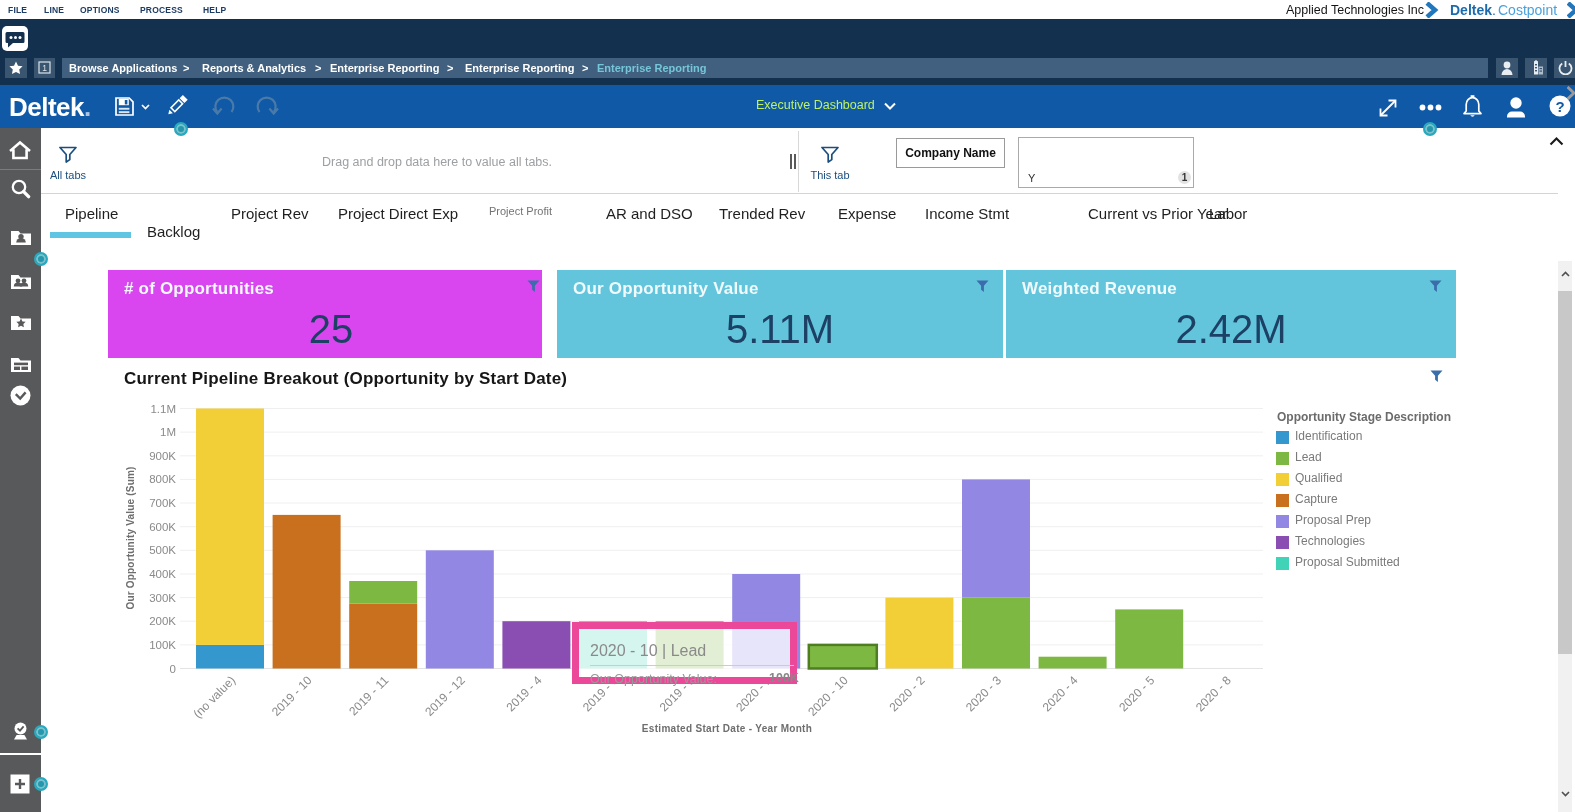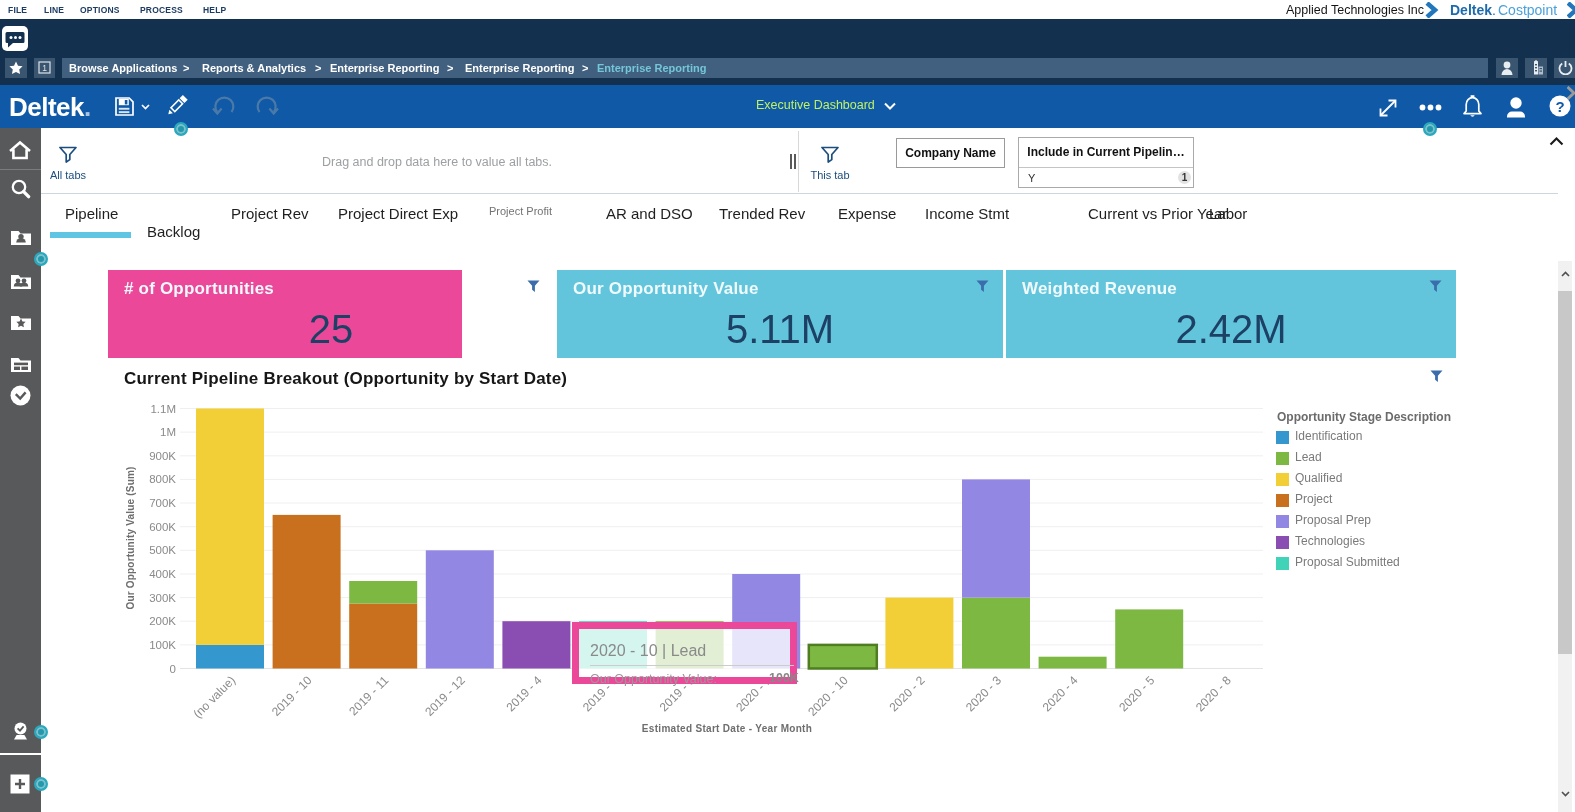--- a/index.html
+++ b/index.html
@@ -191,21 +191,20 @@
   <div class="abs" style="left:281px;top:27px;white-space:nowrap;font-size:12.5px;color:#9da0a3">Drag and drop data here to value all tabs.</div>
   <div class="abs" style="left:757px;top:3px;width:1px;height:61px;background:#d8d8d8"></div>
   <div class="abs" style="left:749px;top:26px;width:2px;height:15px;background:#5a5a5a"></div>
   <div class="abs" style="left:753px;top:26px;width:2px;height:15px;background:#5a5a5a"></div>
   <svg style="position:absolute;left:779px;top:18px" width="20" height="17" viewBox="0 0 20 17">
         <path d="M2,1.5 h16 l-6.2,7 v5 l-3.6,2.6 v-7.6 z" stroke="#1b4e7e" stroke-width="1.7" fill="none" stroke-linejoin="round"></path>
       </svg>
   <div class="abs" style="left:762px;top:41px;width:54px;text-align:center;font-size:11px;color:#1b4e7e">This tab</div>
   <div class="abs" style="left:855px;top:10px;width:109px;height:30px;border:1px solid #9a9a9a;background:#fff;text-align:center;line-height:28px;font-size:12px;font-weight:bold;color:#111">Company Name</div>
   <div class="abs" style="left:977px;top:9px;width:176px;height:51px;border:1px solid #aaa;background:#fff">
-    <div class="abs" style="left:0;top:0;width:174px;height:30px;border-bottom:1px solid #c4c4c4;text-align:center;line-height:29px;font-size:12px;font-weight:bold;color:#111">Include in Current Pipelin…</div>
     <div class="abs" style="left:9px;top:34px;font-size:11px;color:#333">Y</div>
     <div class="abs" style="left:159px;top:33px;width:13px;height:13px;border-radius:50%;background:#e2e2e2;text-align:center;line-height:13px;font-size:10px;font-weight:bold;color:#333">1</div>
   </div>
   <svg class="abs" style="left:1508px;top:9px" width="15" height="9" viewBox="0 0 15 9">
         <path d="M1.5,7.5 L7.5,1.5 L13.5,7.5" stroke="#1a1a1a" stroke-width="2.1" fill="none"></path>
       </svg>
 </div>
 
 <div class="abs" style="left:65px;top:205px;font-size:15px;color:#1f1f1f">Pipeline</div>
     <div class="abs" style="left:147px;top:223px;font-size:15px;color:#1f1f1f">Backlog</div>
@@ -213,21 +212,21 @@
     <div class="abs" style="left:338px;top:205px;font-size:15px;color:#1f1f1f">Project Direct Exp</div>
     <div class="abs" style="left:489px;top:205px;font-size:11px;color:#737373">Project Profit</div>
     <div class="abs" style="left:606px;top:205px;font-size:15px;color:#1f1f1f">AR and DSO</div>
     <div class="abs" style="left:719px;top:205px;font-size:15px;color:#1f1f1f">Trended Rev</div>
     <div class="abs" style="left:838px;top:205px;font-size:15px;color:#1f1f1f">Expense</div>
     <div class="abs" style="left:925px;top:205px;font-size:15px;color:#1f1f1f">Income Stmt</div>
     <div class="abs" style="left:1088px;top:205px;font-size:15px;color:#1f1f1f">Current vs Prior Year</div>
     <div class="abs" style="left:1209px;top:205px;font-size:15px;color:#1f1f1f">Labor</div>
 <div class="abs" style="left:50px;top:232px;width:81px;height:6px;background:#5fc5e2"></div>
 
-<div class="abs" style="left:108px;top:270px;width:354px;height:88px;background:#ec4899">
+<div class="abs" style="left:108px;top:270px;width:434px;height:88px;background:#d946ef">
   <div class="abs" style="left:16px;top:9px;font-size:17px;font-weight:bold;color:#f0f9fc;letter-spacing:0.2px"># of Opportunities</div>
   <svg style="position:absolute;left:419px;top:10px" width="13" height="13" viewBox="0 0 13 13">
         <path d="M0.5,0.5 h12 l-4.6,5.2 v6.4 l-2.8,-2.4 v-4 z" fill="#3b6cab"></path>
       </svg>
   <div class="abs" style="left:0;top:37px;width:446px;text-align:center;font-size:40px;color:#1d4065">25</div>
 </div>
 <div class="abs" style="left:557px;top:270px;width:446px;height:88px;background:#62c5dc">
   <div class="abs" style="left:16px;top:9px;font-size:17px;font-weight:bold;color:#f0f9fc;letter-spacing:0.2px">Our Opportunity Value</div>
   <svg style="position:absolute;left:419px;top:10px" width="13" height="13" viewBox="0 0 13 13">
         <path d="M0.5,0.5 h12 l-4.6,5.2 v6.4 l-2.8,-2.4 v-4 z" fill="#3b6cab"></path>
@@ -304,21 +303,21 @@
 <text x="727" y="732" text-anchor="middle" font-size="10" font-weight="bold" fill="#6e6e6e" letter-spacing="0.3">Estimated Start Date - Year Month</text>
 </svg>
 <div style="position:absolute;left:1277px;top:410px;font-weight:bold;font-size:12px;color:#6b6b6b">Opportunity Stage Description</div>
 <div style="position:absolute;left:1276px;top:431px;width:13px;height:13px;background:#3498cf"></div>
 <div style="position:absolute;left:1295px;top:429px;font-size:12px;color:#7a7a7a">Identification</div>
 <div style="position:absolute;left:1276px;top:452px;width:13px;height:13px;background:#7db843"></div>
 <div style="position:absolute;left:1295px;top:450px;font-size:12px;color:#7a7a7a">Lead</div>
 <div style="position:absolute;left:1276px;top:473px;width:13px;height:13px;background:#f2cf36"></div>
 <div style="position:absolute;left:1295px;top:471px;font-size:12px;color:#7a7a7a">Qualified</div>
 <div style="position:absolute;left:1276px;top:494px;width:13px;height:13px;background:#c9701e"></div>
-<div style="position:absolute;left:1295px;top:492px;font-size:12px;color:#7a7a7a">Project</div>
+<div style="position:absolute;left:1295px;top:492px;font-size:12px;color:#7a7a7a">Capture</div>
 <div style="position:absolute;left:1276px;top:515px;width:13px;height:13px;background:#9287e3"></div>
 <div style="position:absolute;left:1295px;top:513px;font-size:12px;color:#7a7a7a">Proposal Prep</div>
 <div style="position:absolute;left:1276px;top:536px;width:13px;height:13px;background:#8a4eb2"></div>
 <div style="position:absolute;left:1295px;top:534px;font-size:12px;color:#7a7a7a">Technologies</div>
 <div style="position:absolute;left:1276px;top:557px;width:13px;height:13px;background:#41d3b7"></div>
 <div style="position:absolute;left:1295px;top:555px;font-size:12px;color:#7a7a7a">Proposal Submitted</div>
 <div class="abs" style="left:572px;top:622px;width:225px;height:62px;background:rgba(255,255,255,0.78);border:7px solid #ec4899">
   <div class="abs" style="left:11px;top:13px;font-size:16px;color:#8a8a8a">2020 - 10 | Lead</div>
   <div class="abs" style="left:11px;top:36px;width:204px;height:1px;background:#cccccc"></div>
   <div class="abs" style="left:11px;top:43px;font-size:12.5px;color:#999">Our Opportunity Value:</div>

